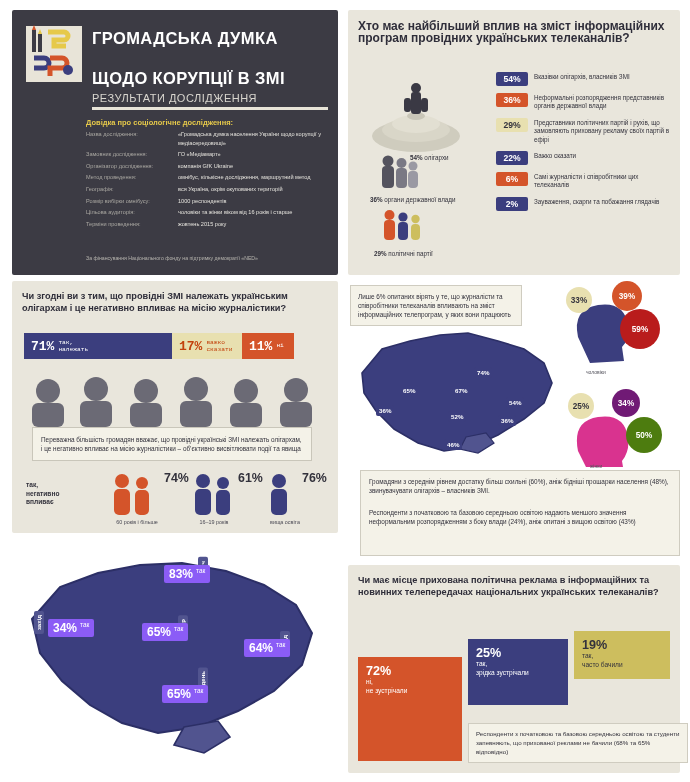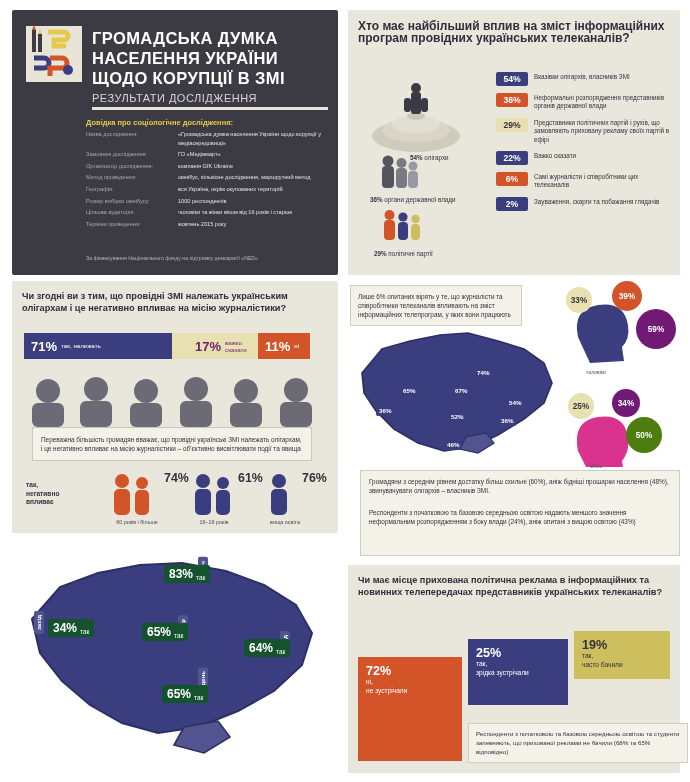--- a/index.html
+++ b/index.html
@@ -72,21 +72,21 @@
   
   #oligarch{
     left:12px;top:281px;width:326px;height:252px;
     background:#e9e6dc;border-radius:2px;
   }
   #oligarch .q{
     position:absolute;left:10px;top:9px;width:306px;
     font-size:9.2px;line-height:12.2px;font-weight:bold;color:#2f2e3a;
   }
   .barrow{position:absolute;left:12px;top:52px;display:flex;height:26px;align-items:stretch;}
-  .barseg{display:flex;align-items:center;color:#fff;font-weight:bold;}
+  .barseg{display:flex;align-items:center;color:#fff;font-weight:bold;font-family:Liberation Mono, monospace;}
   .barseg .pct{font-size:13px;padding:0 4px 0 7px;}
   .barseg .lbl{font-size:6.2px;font-weight:normal;line-height:7.4px;max-width:40px;}
   #oligarch .quote{
     position:absolute;left:20px;top:146px;width:262px;
     background:#f4f2e8;border:1px solid #c9c6ba;
     font-size:6.4px;line-height:9.2px;padding:7px 8px;color:#33323c;
   }
   #oligarch .figcap{position:absolute;left:14px;top:200px;font-size:6.6px;line-height:8.6px;color:#33323c;font-weight:bold;}
   #oligarch .grp{position:absolute;bottom:8px;text-align:center;}
   #oligarch .grp .v{font-size:12.4px;font-weight:bold;color:#33323c;}
@@ -113,22 +113,22 @@
 
   
   #prosper{
     left:360px;top:470px;width:320px;height:86px;
     background:#f4f2e8;border:1px solid #cfccc0;
   }
   #prosper p{margin:0;padding:6px 8px;font-size:6.4px;line-height:9.4px;color:#33323c;}
 
   
   #map2{left:12px;top:545px;width:330px;height:228px;background:#fff;}
-  .mapbox{position:absolute;background:#14532d;color:#fff;border-radius:2px;
-    display:flex;align-items:flex-end;padding:2px 5px;}
+  .mapbox{position:absolute;background:#8b5cf6;color:#fff;border-radius:2px;
+    display:flex;align-items:flex-start;padding:2px 5px;}
   .mapbox .mv{font-size:12px;font-weight:bold;}
   .mapbox .mt{font-size:6.4px;margin-left:3px;}
   .vlabel{position:absolute;color:#fff;font-size:6px;font-weight:bold;
     writing-mode:vertical-rl;transform:rotate(180deg);background:#51548f;padding:4px 2px;border-radius:2px;}
 
   
   #hidden{
     left:348px;top:565px;width:332px;height:208px;background:#e9e6dc;border-radius:2px;
   }
   #hidden .q{
@@ -156,21 +156,21 @@
       <polygon points="8,6 12,6 10,1" fill="#d4542a"></polygon>
       <rect x="14" y="10" width="4" height="18" fill="#3c3b44"></rect>
       <polygon points="14,10 18,10 16,5" fill="#e6c94a"></polygon>
       <path d="M24 8 h16 a4 4 0 0 1 0 8 h-10 v6 h12" stroke="#e6c94a" stroke-width="5" fill="none"></path>
       <path d="M10 34 h10 a5 5 0 0 1 0 10 h-10" stroke="#3b3e7e" stroke-width="5" fill="none"></path>
       <path d="M26 34 h12 a5 5 0 0 1 0 10 h-12 v8" stroke="#d4542a" stroke-width="5" fill="none"></path>
       <circle cx="44" cy="46" r="5" fill="#3b3e7e"></circle>
     </svg>
     <h1>
       <span>ГРОМАДСЬКА ДУМКА</span><br>
-      <span>НАСЕЛЕННЯ УКРАЇНИ</span><br>
+      <br>
       <span>ЩОДО КОРУПЦІЇ В ЗМІ</span>
     </h1>
     <div class="subtitle">РЕЗУЛЬТАТИ ДОСЛІДЖЕННЯ</div>
     <div class="note-title">Довідка про соціологічне дослідження:</div>
     <div class="note-table" id="note-table">
         <div class="note-row">
           <span class="k">Назва дослідження:</span>
           <span class="v">«Громадська думка населення України щодо корупції у медіасередовищі»</span>
         </div>
         <div class="note-row">
@@ -277,21 +277,21 @@
       </div>
   </div>
 
   <div class="panel" id="oligarch">
     <div class="q">Чи згодні ви з тим, що провідні ЗМІ належать українським олігархам і це негативно впливає на місію журналістики?</div>
     <div class="barrow" id="oligarch-bars">
         <div class="barseg" style="background: rgb(59, 62, 126); width: 148px; color: rgb(255, 255, 255);">
           <span class="pct">71%</span>
           <span class="lbl">так, належать</span>
         </div>
-        <div class="barseg" style="background: rgb(232, 224, 176); width: 70px; color: #701a75; padding-left: 16px;">
+        <div class="barseg" style="background: rgb(232, 224, 176); width: 70px; color: #c2410c;">
           <span class="pct">17%</span>
           <span class="lbl">важко сказати</span>
         </div>
         <div class="barseg" style="background: rgb(212, 84, 42); width: 52px; color: rgb(255, 255, 255);">
           <span class="pct">11%</span>
           <span class="lbl">ні</span>
         </div>
       </div>
 
     <svg style="position:absolute;left:8px;top:88px;" width="306" height="58">
@@ -380,21 +380,21 @@
   </div>
 
   <div class="panel" id="heads">
     <svg width="124" height="186" viewBox="0 0 124 186" style="position:absolute;left:0;top:0;">
       <path d="M18 56 q-6 -28 20 -32 q26 -4 30 20 q2 14 -6 22 l2 14 l-34 2 z" fill="#3b3e7e"></path>
       <path d="M18 170 q-6 -30 20 -34 q26 -4 30 20 q2 14 -6 24 l2 12 l-34 2 z" fill="#d9338f"></path>
     </svg>
     <div id="heads-bubbles">
         <div class="bub" style="left: 6px; top: 6px; width: 26px; height: 26px; background: rgb(232, 224, 176); color: rgb(51, 50, 60);">33%</div>
         <div class="bub" style="left: 52px; top: 0px; width: 30px; height: 30px; background: rgb(212, 84, 42); color: rgb(255, 255, 255);">39%</div>
-        <div class="bub" style="left: 76px; top: 28px; width: 40px; height: 40px; background: #701a75; color: rgb(255, 255, 255);">59%</div>
+        <div class="bub" style="left: 60px; top: 28px; width: 40px; height: 40px; background: #b91c1c; color: rgb(255, 255, 255);">59%</div>
         <div class="bub" style="left: 8px; top: 112px; width: 26px; height: 26px; background: rgb(232, 224, 176); color: rgb(51, 50, 60);">25%</div>
         <div class="bub" style="left: 52px; top: 108px; width: 28px; height: 28px; background: #701a75; color: rgb(255, 255, 255);">34%</div>
         <div class="bub" style="left: 66px; top: 136px; width: 36px; height: 36px; background: #4d7c0f; color: rgb(255, 255, 255);">50%</div>
       </div>
     <div class="hl" style="left:26px;top:88px;">чоловіки</div>
     <div class="hl" style="left:30px;top:182px;">жінки</div>
   </div>
 
   <div class="panel" id="prosper">
     <p>Громадяни з середнім рівнем достатку більш схильні (60%), аніж бідніші прошарки населення (48%), звинувачувати олігархів – власників ЗМІ.</p>
@@ -432,21 +432,21 @@
           <span class="mt">так</span>
         </div>
         <div class="mapbox" style="left: 150px; top: 140px;">
           <span class="mv">65%</span>
           <span class="mt">так</span>
         </div>
       </div>
   </div>
 
   <div class="panel" id="hidden">
-    <div class="q">Чи має місце прихована політична реклама в інформаційних та новинних телепередачах представників українських телеканалів?</div>
+    <div class="q">Чи має місце прихована політична реклама в інформаційних та новинних телепередачах національних українських телеканалів?</div>
     <div id="hidden-cols">
         <div class="col" style="left: 10px; top: 92px; width: 104px; height: 104px; background: rgb(212, 84, 42);">
           <div class="cv">72%</div>
           <div class="ct" style="white-space: pre-line;">ні,
 не зустрічали</div>
         </div>
         <div class="col" style="left: 120px; top: 74px; width: 100px; height: 66px; background: rgb(59, 62, 126);">
           <div class="cv">25%</div>
           <div class="ct" style="white-space: pre-line;">так,
 зрідка зустрічали</div>

